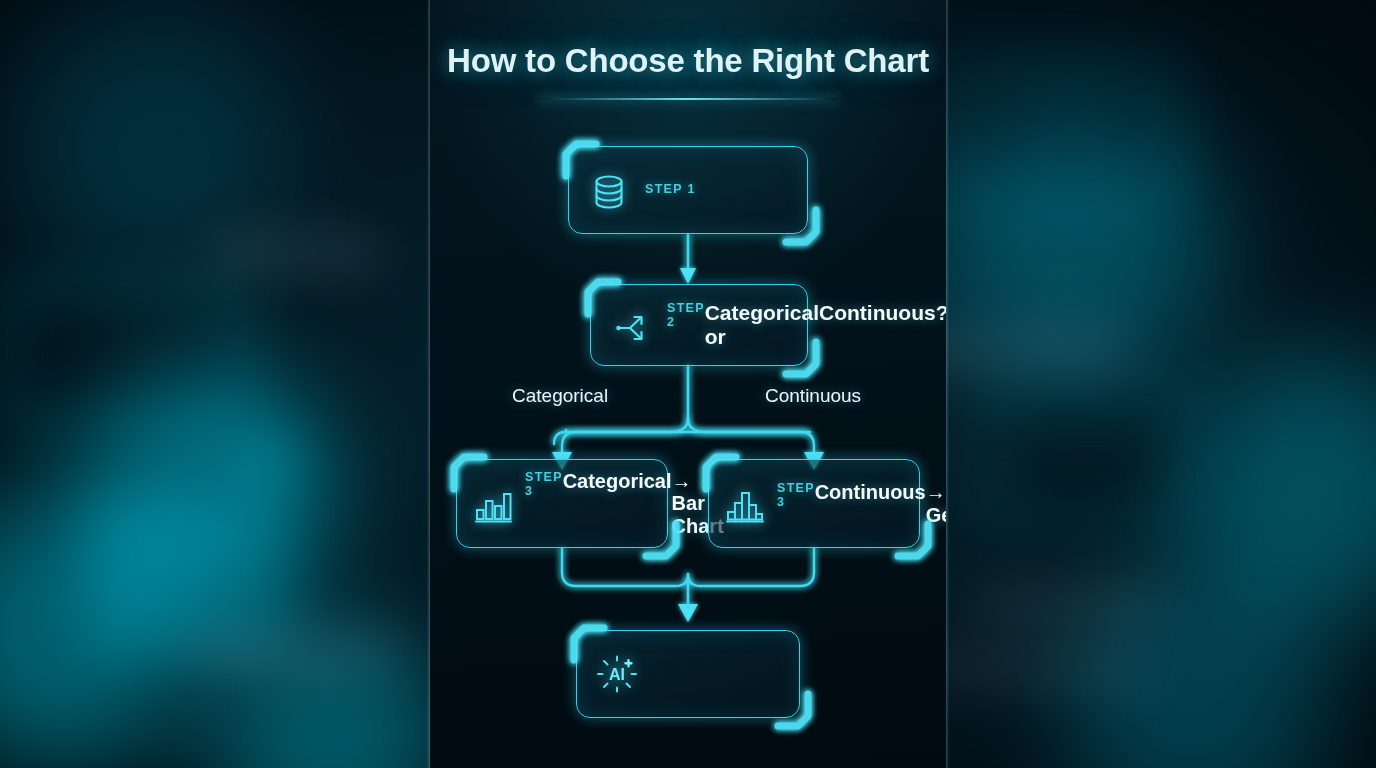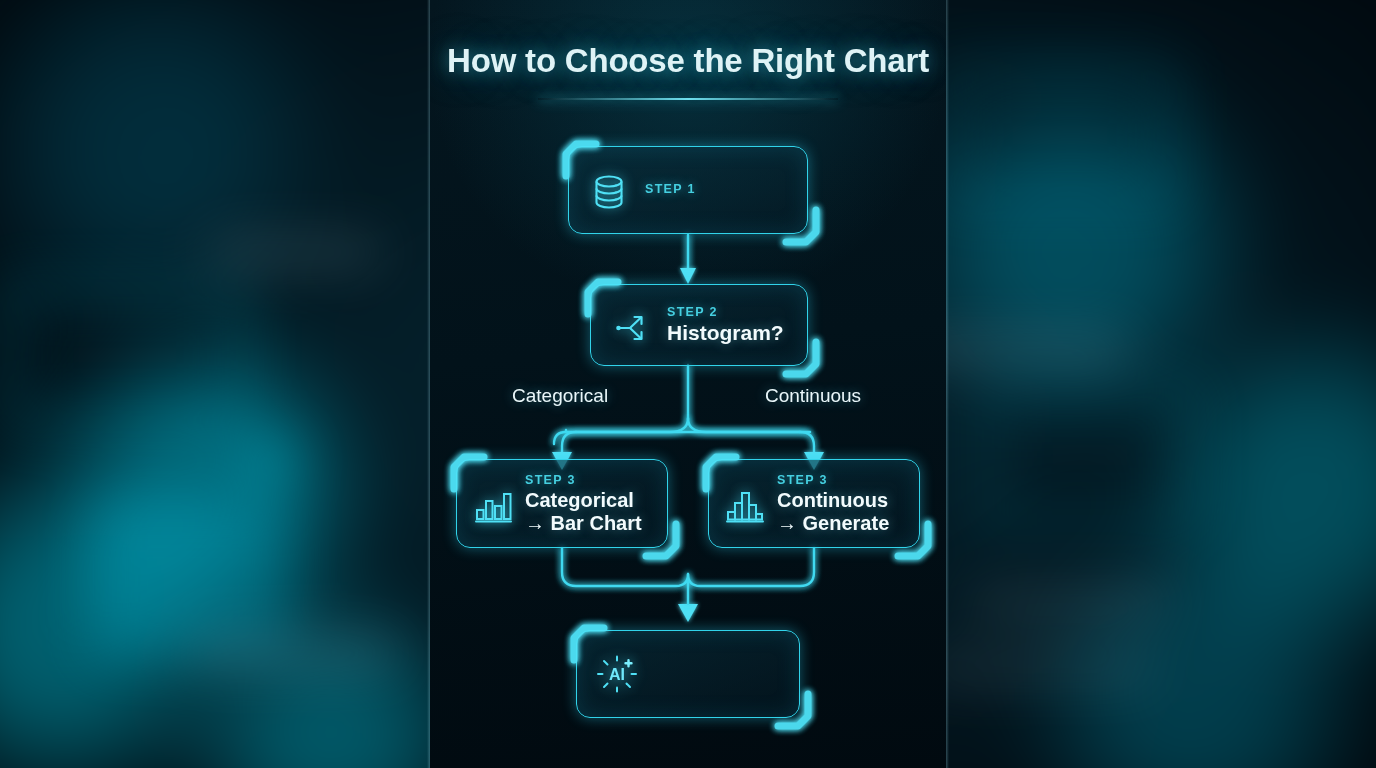--- a/index.html
+++ b/index.html
@@ -67,21 +67,21 @@
     padding:0 18px;
   }
   .card .brk {
     position:absolute; width:34px; height:34px; pointer-events:none;
   }
   .card .brk svg { display:block; overflow:visible; }
 
   .card-icon { flex:0 0 auto; width:44px; height:44px; display:flex; align-items:flex-end; justify-content:center;
     filter:drop-shadow(0 0 6px rgba(60,215,240,.85)); }
   .card-icon svg { display:block; }
-  .card-text { display:flex; flex-direction:column; }
+  .card-text { display:flex; flex-direction:row; }
   .step-kicker {
     font-size:12.5px; font-weight:bold; letter-spacing:1.3px; color:#45cfe0;
     text-shadow:0 0 10px rgba(60,210,235,.65); margin-bottom:2px;
   }
   .step-title {
     font-size:21px; font-weight:bold; color:#f2fbfd; line-height:1.12;
     text-shadow:0 0 12px rgba(120,225,245,.45);
   }
   .step-title.small { font-size:20px; }
 
@@ -216,21 +216,22 @@
         <svg width="38" height="38" viewBox="0 0 38 38" fill="none" stroke="#4fe0f5" stroke-width="2.2" stroke-linecap="round" stroke-linejoin="round">
           <circle cx="6.5" cy="19" r="2.3" fill="#4fe0f5" stroke="none"></circle>
           <path d="M9,19 L18,19 L29,8.5"></path>
           <path d="M9,19 L18,19 L29,29.5"></path>
           <polyline points="22.5,8 29.5,8 29.5,15"></polyline>
           <polyline points="22.5,30 29.5,30 29.5,23"></polyline>
         </svg>
       </div>
       <div class="card-text">
         <div class="step-kicker">STEP 2</div>
-        <div class="step-title">Histogram?</div>
+        <div class="step-title">Categorical or</div>
+        <div class="step-title">Continuous?</div>
       </div>
     </div>
 
     <div class="card" style="left:26px; top:459px; width:212px; height:89px; padding:0 14px; gap:10px;">
       <div class="brk" style="left:-9px; top:-9px;">
         <svg width="40" height="40" viewBox="0 0 40 40">
           <path d="M6,38 L6,16 L16,6 L36,6" fill="none" stroke="#4fe3f8" stroke-width="7" stroke-linecap="round" stroke-linejoin="round" filter="url(#glow)" opacity=".95"></path>
         </svg>
       </div>
       <div class="brk" style="right:-9px; bottom:-9px;">

